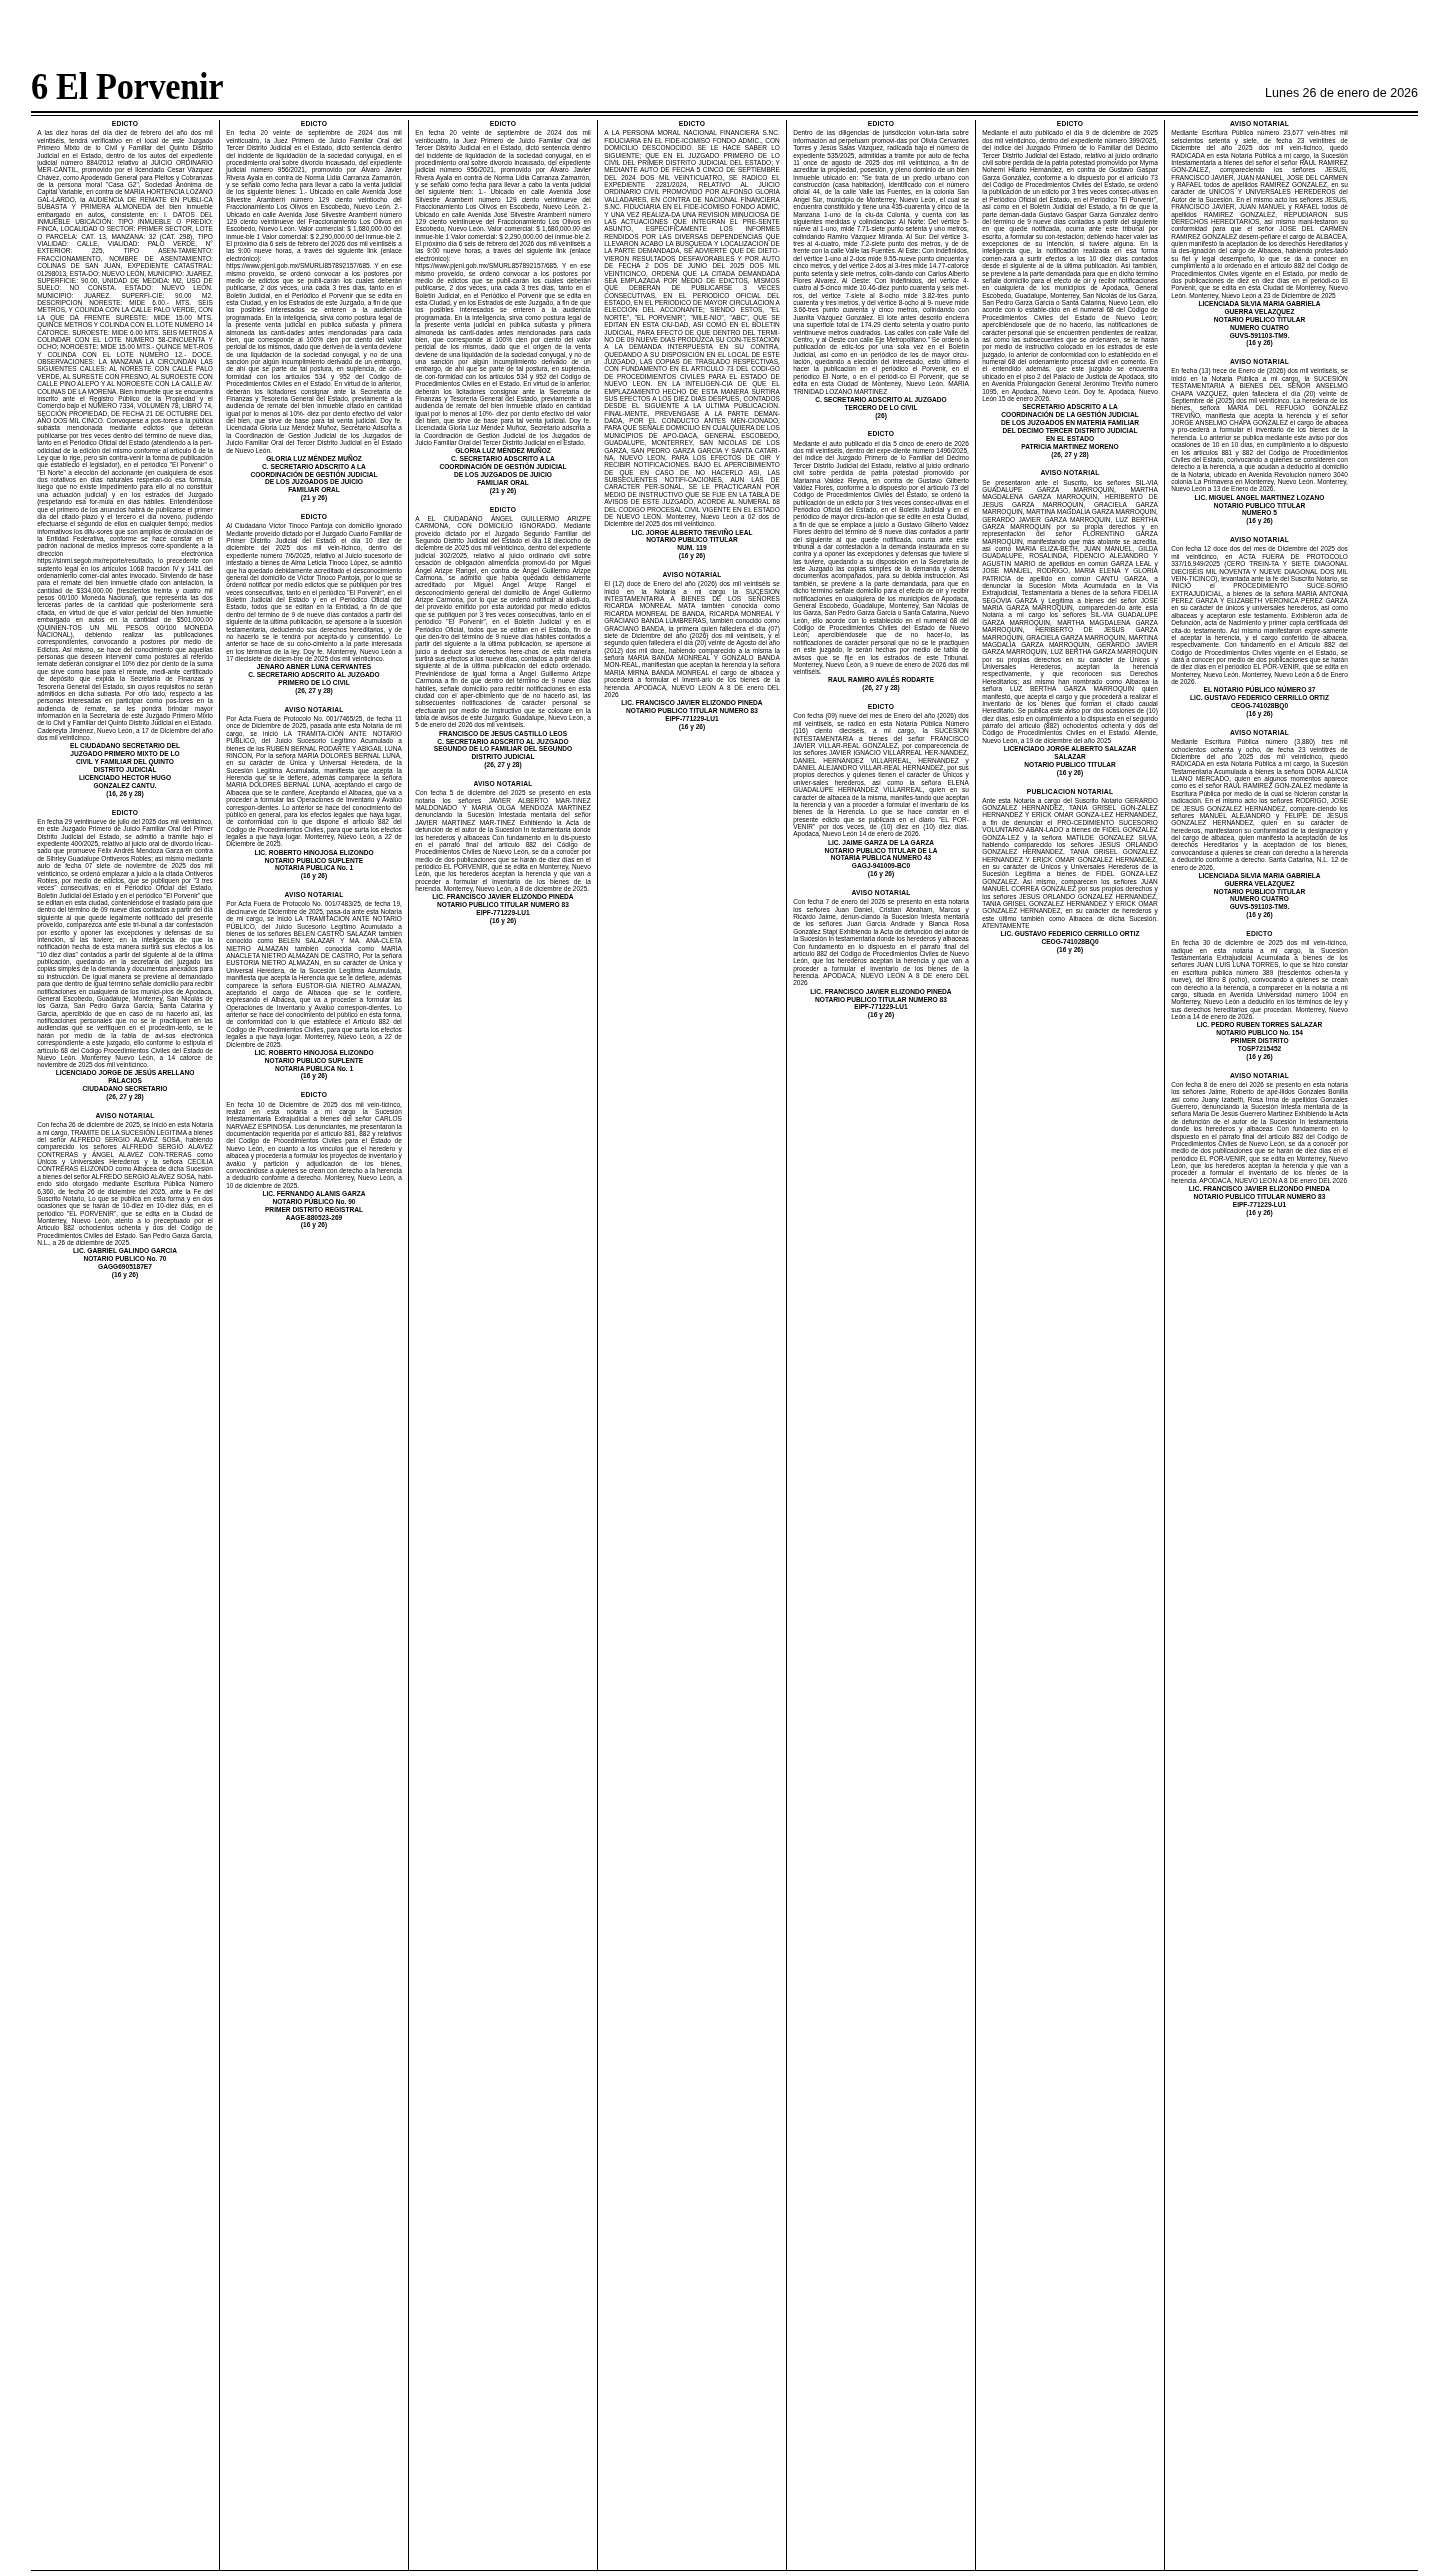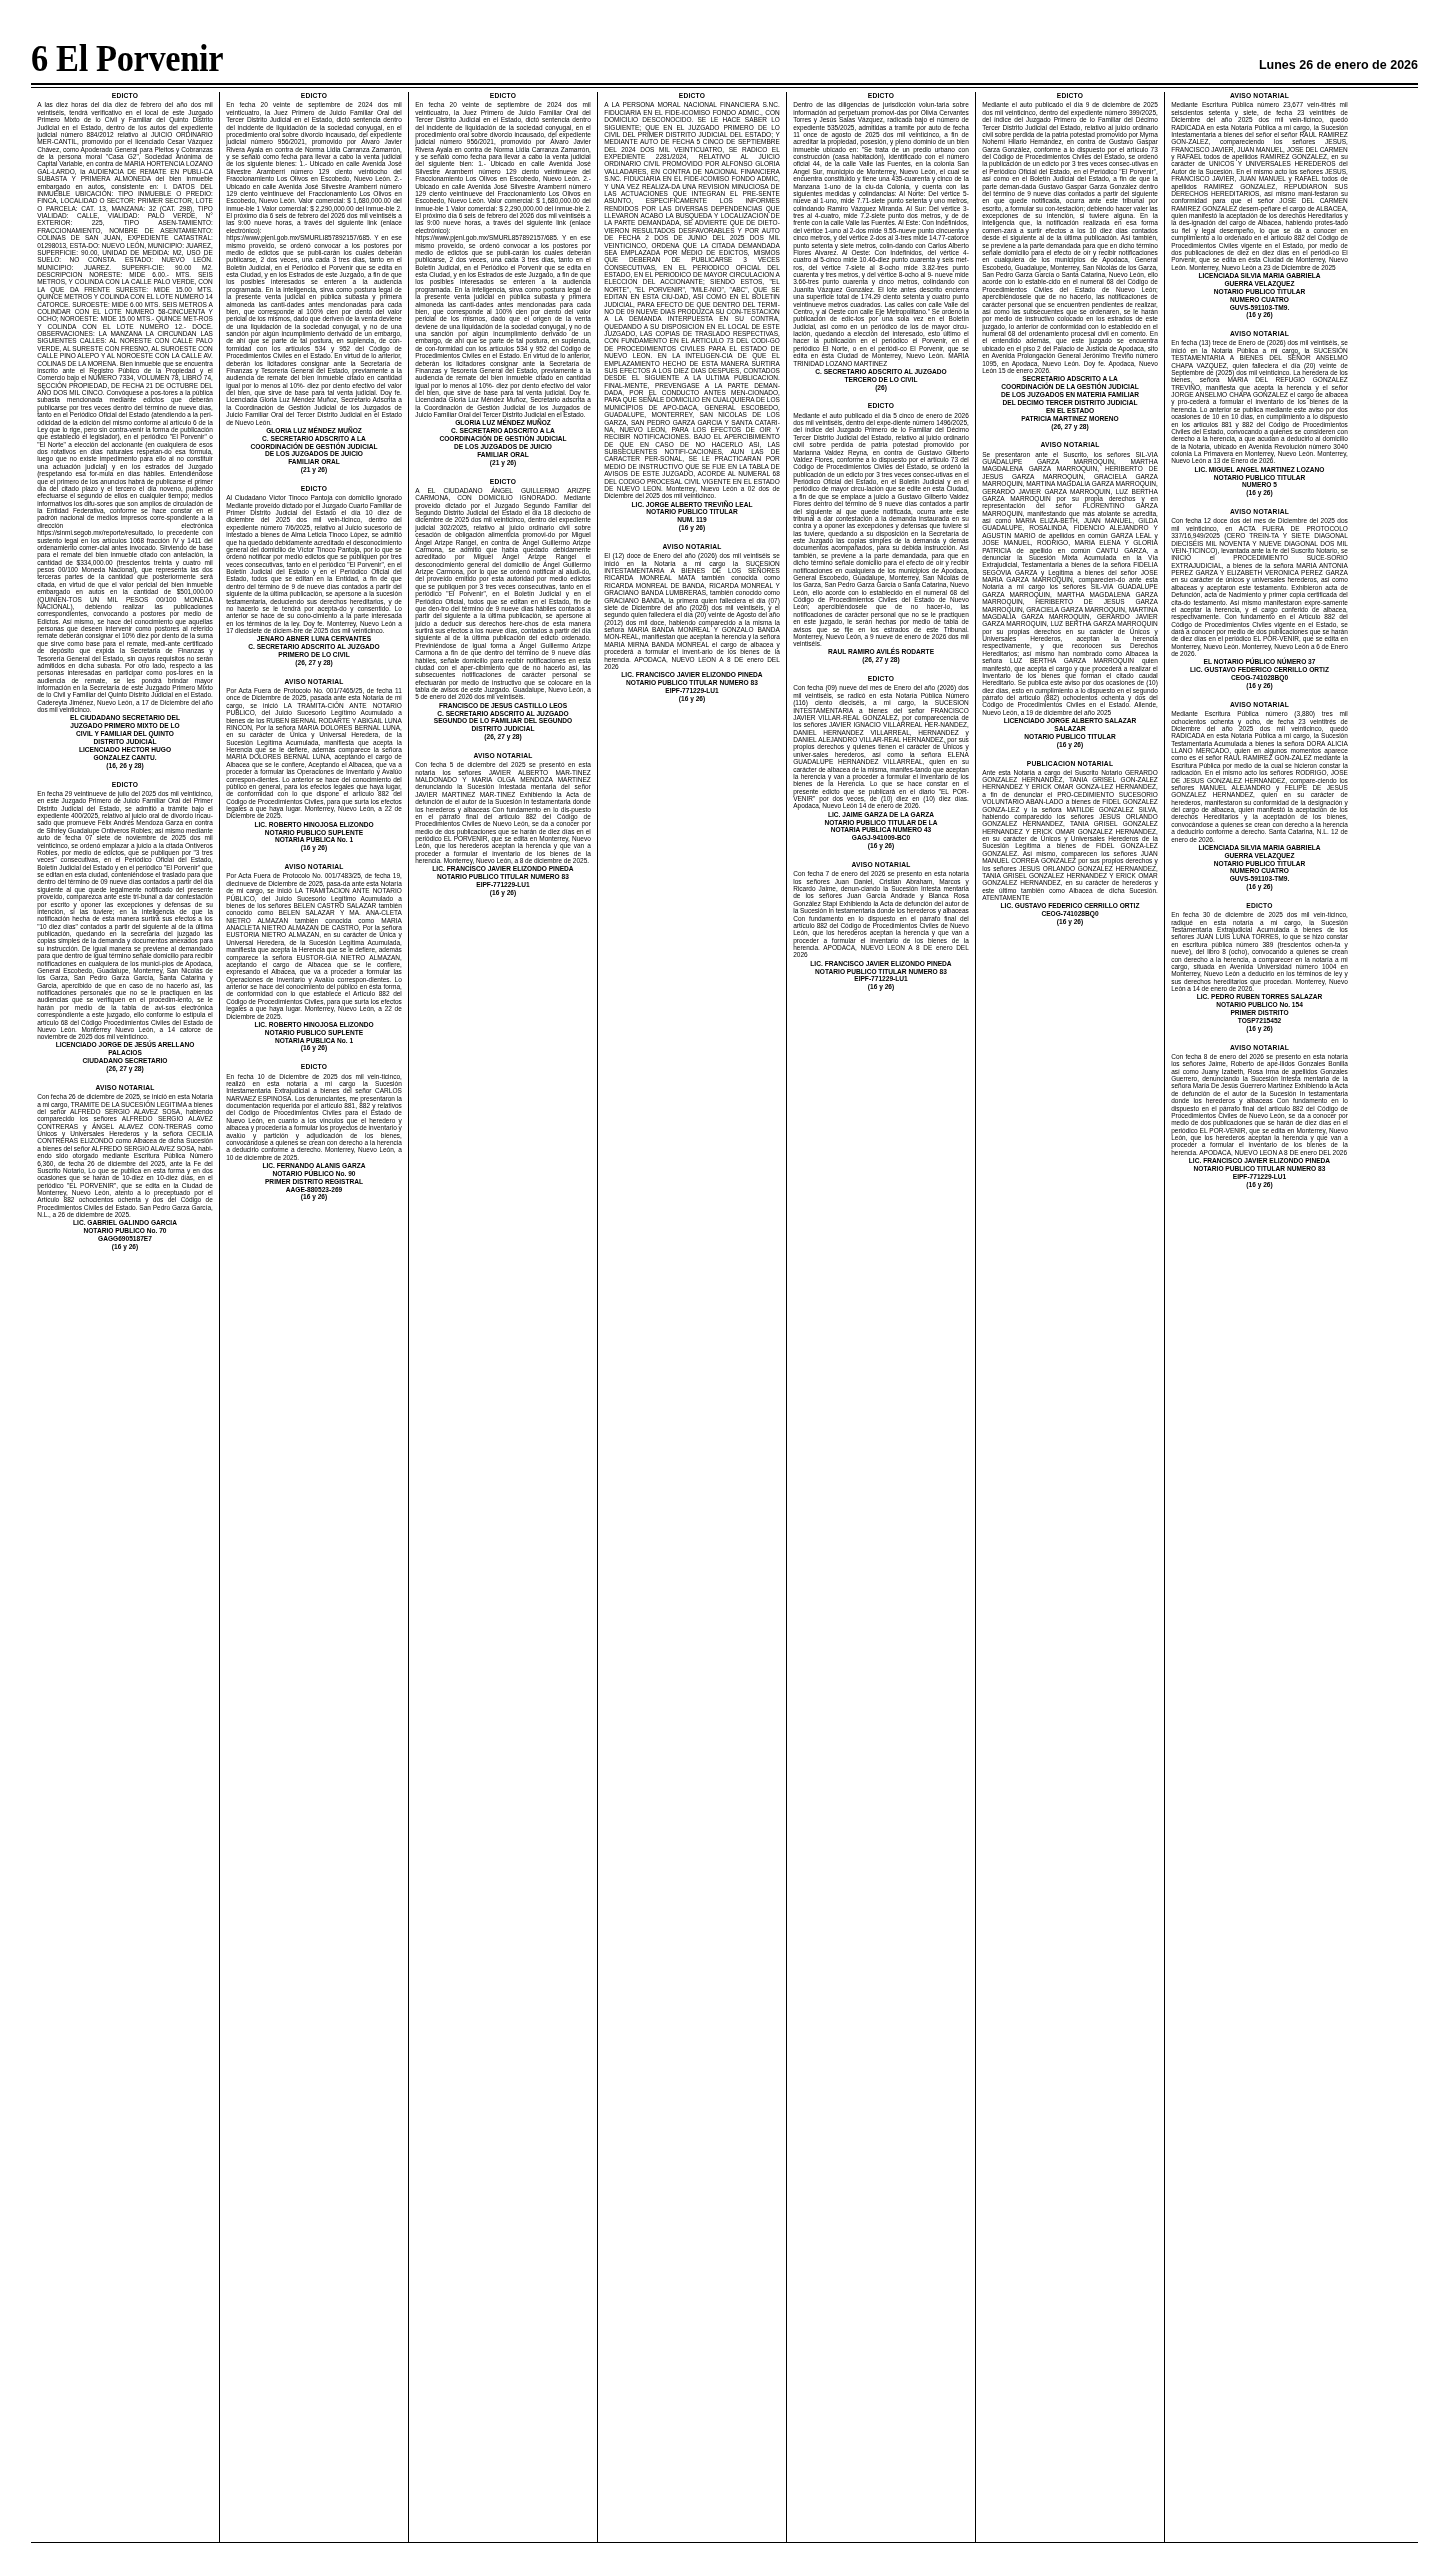--- a/index.html
+++ b/index.html
@@ -7,20 +7,21 @@
     width:1449px;height:2576px;
     font-family:"Liberation Sans", sans-serif;
     color:#000;
     -webkit-font-smoothing:antialiased;
   }
   .page{
     position:relative;
     width:1449px;height:2120px;
     box-sizing:border-box;
     padding:9px;
+    margin-top:28px;
   }
   
   .masthead{
     position:relative;
     height:74px;
     padding:0 22px;
     box-sizing:border-box;
     display:flex;align-items:flex-end;justify-content:space-between;
   }
   .masthead-title{
@@ -29,21 +30,21 @@
     font-size:37px;
     letter-spacing:-0.4px;
     line-height:1;
     padding-bottom:6.2px;
     white-space:nowrap;
     transform:scaleX(0.93);
     transform-origin:left bottom;
   }
   .masthead-date{
     font-size:12.5px;
-    font-weight:bold;
+    font-weight:normal;
     padding-bottom:11px;
     white-space:nowrap;
   }
   
   .rule-top{
     margin:0 22px;
     border-top:2.3px solid #000;
     border-bottom:0.8px solid #000;
     height:1.6px;
     box-sizing:content-box;

